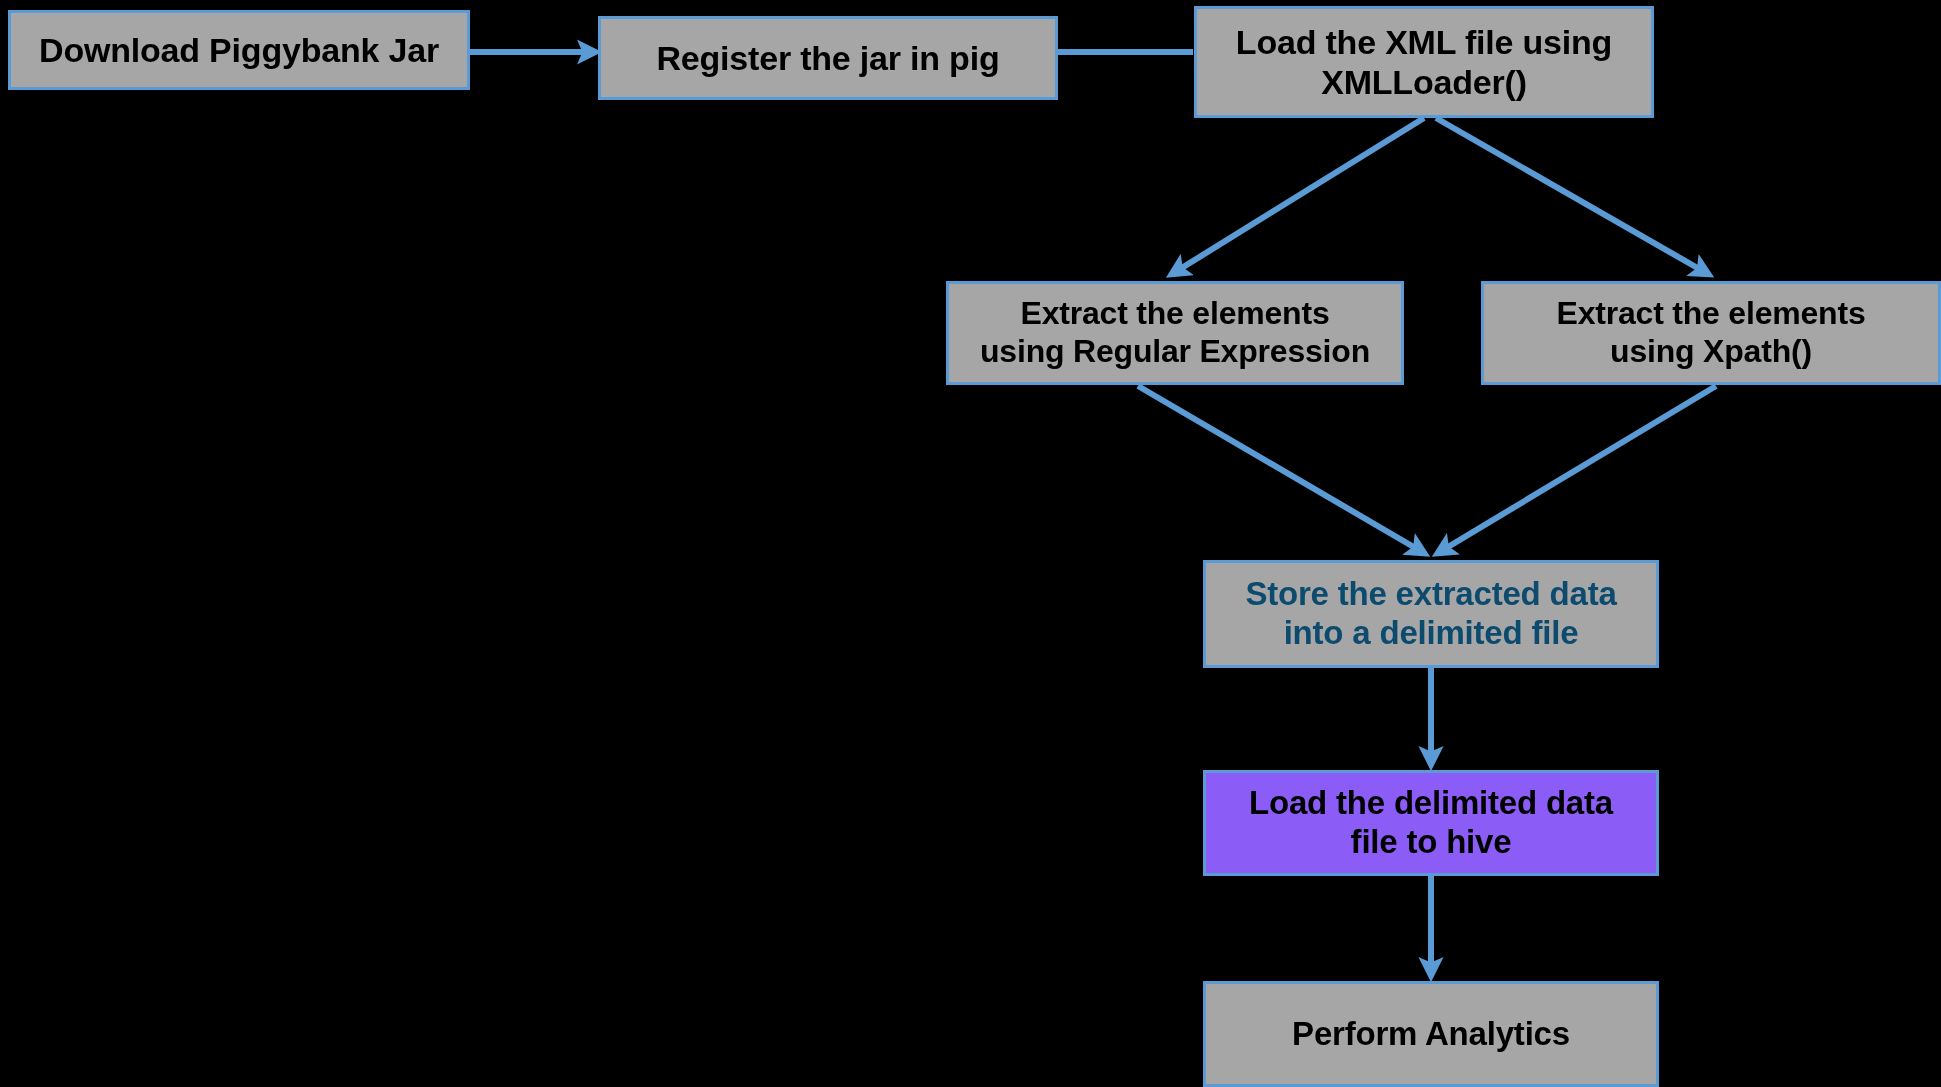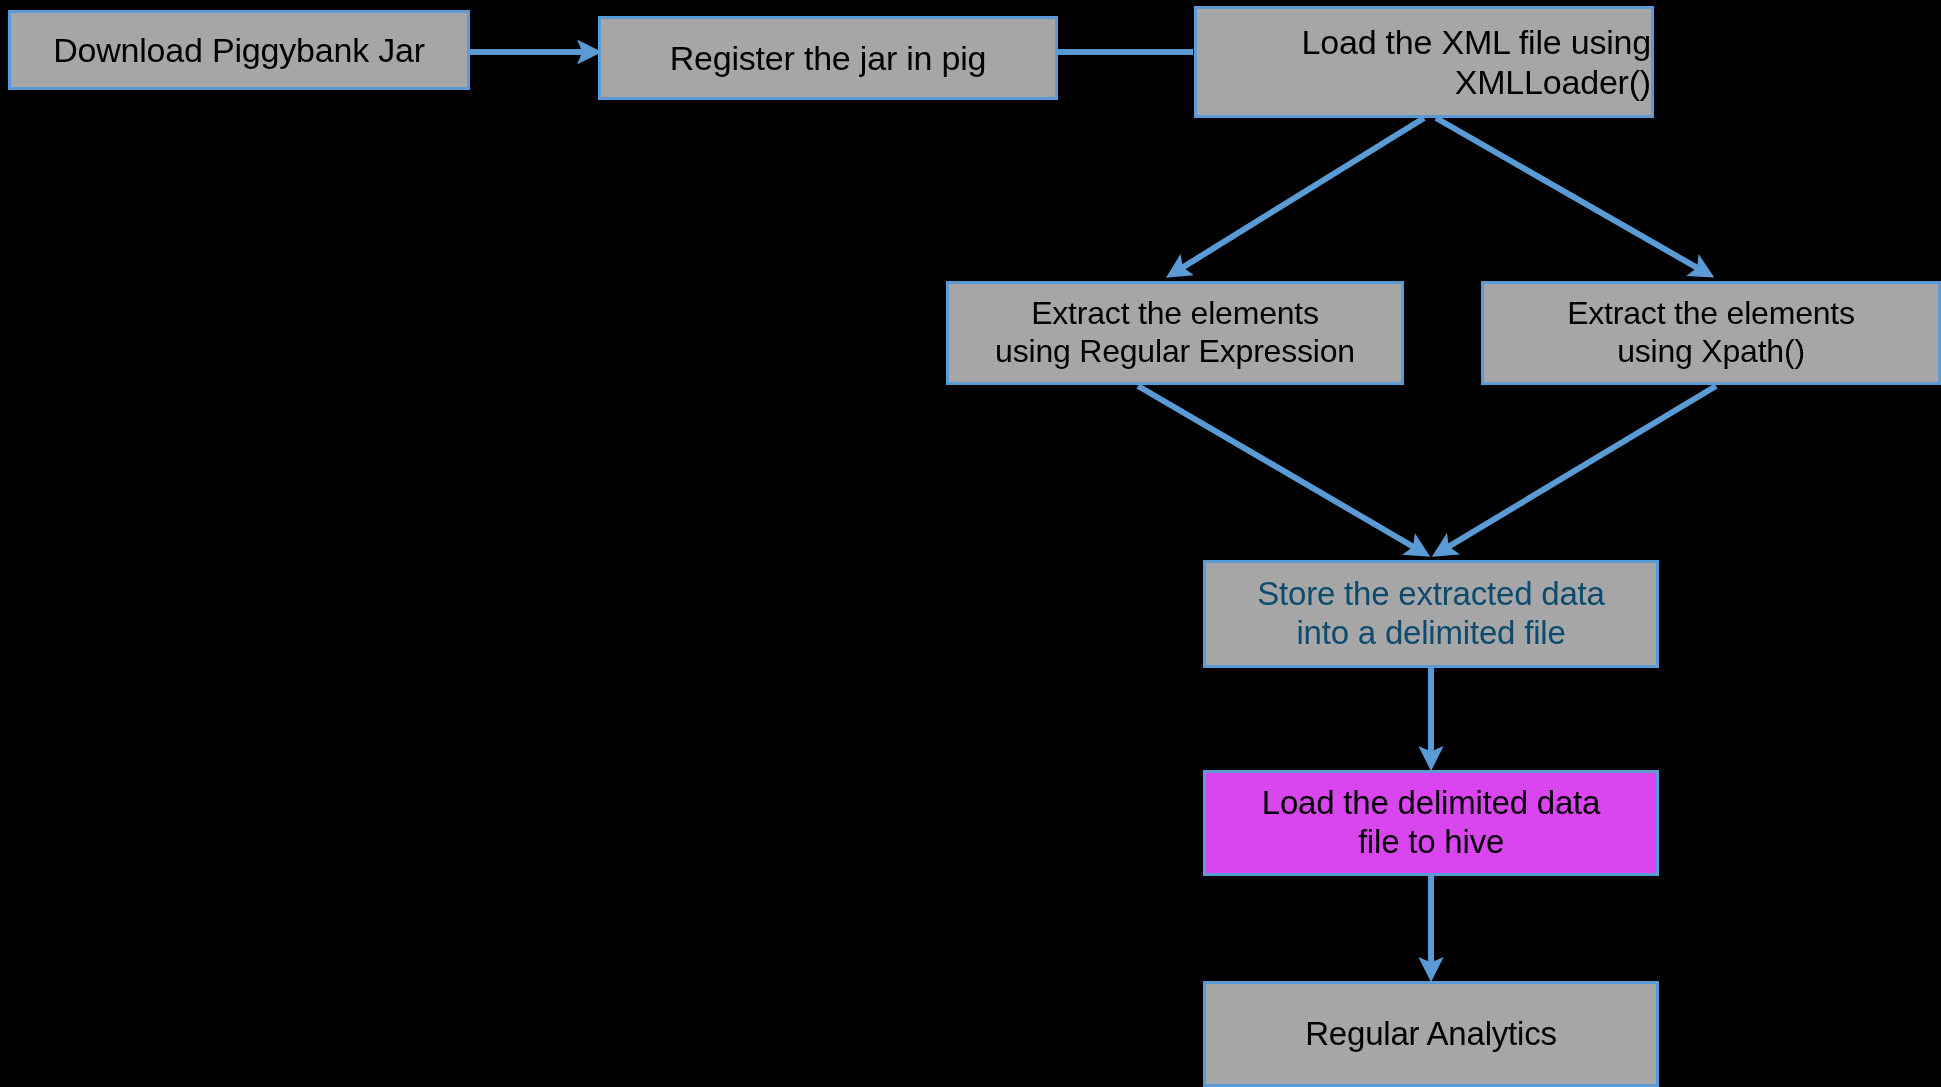--- a/index.html
+++ b/index.html
@@ -14,21 +14,21 @@
     background: #000000;
     overflow: hidden;
     font-family: "Liberation Sans", sans-serif;
   }
   .node {
     position: absolute;
     box-sizing: border-box;
     background: #A6A6A6;
     border: 3px solid #c2410c;
     color: #000000;
-    font-weight: normal;
+    font-weight: bold;
     display: flex;
     align-items: center;
     justify-content: center;
     text-align: center;
     line-height: 1.18;
     white-space: pre-line;
     letter-spacing: -0.2px;
   }
   .node-label {
     display: block;
@@ -62,26 +62,26 @@
         <polyline points="1138,386 1424,553" stroke="#5B9BD5" marker-end="url(#arrowhead)"></polyline>
         <polyline points="1716,386 1438,553" stroke="#5B9BD5" marker-end="url(#arrowhead)"></polyline>
         <polyline points="1431,668 1431,764" stroke="#5B9BD5" marker-end="url(#arrowhead)"></polyline>
         <polyline points="1431,876 1431,975" stroke="#5B9BD5" marker-end="url(#arrowhead)"></polyline>
       </g>
   </svg>
 
   <div id="node-layer">
       <div class="node" style="left: 8px; top: 10px; width: 462px; height: 80px; font-size: 34px; background: rgb(166, 166, 166); border-color: rgb(91, 155, 213); color: rgb(0, 0, 0);"><span class="node-label">Download Piggybank Jar</span></div>
       <div class="node" style="left: 598px; top: 16px; width: 460px; height: 84px; font-size: 34px; background: rgb(166, 166, 166); border-color: rgb(91, 155, 213); color: rgb(0, 0, 0);"><span class="node-label">Register the jar in pig</span></div>
-      <div class="node" style="left: 1194px; top: 6px; width: 460px; height: 112px; font-size: 34px; background: rgb(166, 166, 166); border-color: rgb(91, 155, 213); color: rgb(0, 0, 0); text-align: right;"><span class="node-label">Load the XML file using
+      <div class="node" style="left: 1194px; top: 6px; width: 460px; height: 112px; font-size: 34px; background: rgb(166, 166, 166); border-color: rgb(91, 155, 213); color: rgb(0, 0, 0);"><span class="node-label">Load the XML file using
 XMLLoader()</span></div>
       <div class="node" style="left: 946px; top: 281px; width: 458px; height: 104px; font-size: 32px; background: rgb(166, 166, 166); border-color: rgb(91, 155, 213); color: rgb(0, 0, 0);"><span class="node-label">Extract the elements
 using Regular Expression</span></div>
       <div class="node" style="left: 1481px; top: 281px; width: 460px; height: 104px; font-size: 32px; background: rgb(166, 166, 166); border-color: rgb(91, 155, 213); color: rgb(0, 0, 0);"><span class="node-label">Extract the elements
 using Xpath()</span></div>
       <div class="node" style="left: 1203px; top: 560px; width: 456px; height: 108px; font-size: 33px; background: rgb(166, 166, 166); border-color: rgb(91, 155, 213); color: #0c4a6e;"><span class="node-label">Store the extracted data
 into a delimited file</span></div>
-      <div class="node" style="left: 1203px; top: 770px; width: 456px; height: 106px; font-size: 33px; background: #d946ef; border-color: rgb(91, 155, 213); color: rgb(0, 0, 0);"><span class="node-label">Load the delimited data
+      <div class="node" style="left: 1203px; top: 770px; width: 456px; height: 106px; font-size: 33px; background: #8b5cf6; border-color: rgb(91, 155, 213); color: rgb(0, 0, 0);"><span class="node-label">Load the delimited data
 file to hive</span></div>
-      <div class="node" style="left: 1203px; top: 981px; width: 456px; height: 106px; font-size: 33px; background: rgb(166, 166, 166); border-color: rgb(91, 155, 213); color: rgb(0, 0, 0);"><span class="node-label">Regular Analytics</span></div>
+      <div class="node" style="left: 1203px; top: 981px; width: 456px; height: 106px; font-size: 33px; background: rgb(166, 166, 166); border-color: rgb(91, 155, 213); color: rgb(0, 0, 0);"><span class="node-label">Perform Analytics</span></div>
     </div>
 
 </div>
 
 </body></html>

